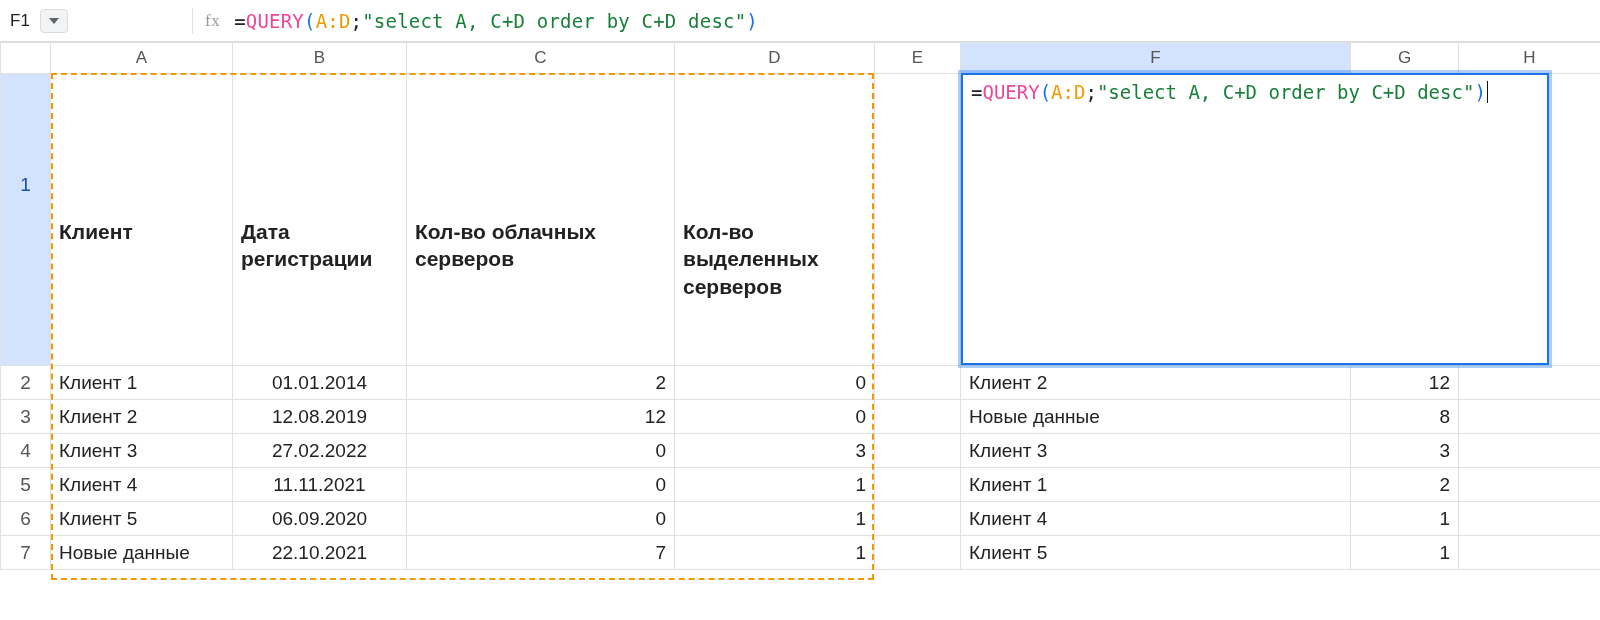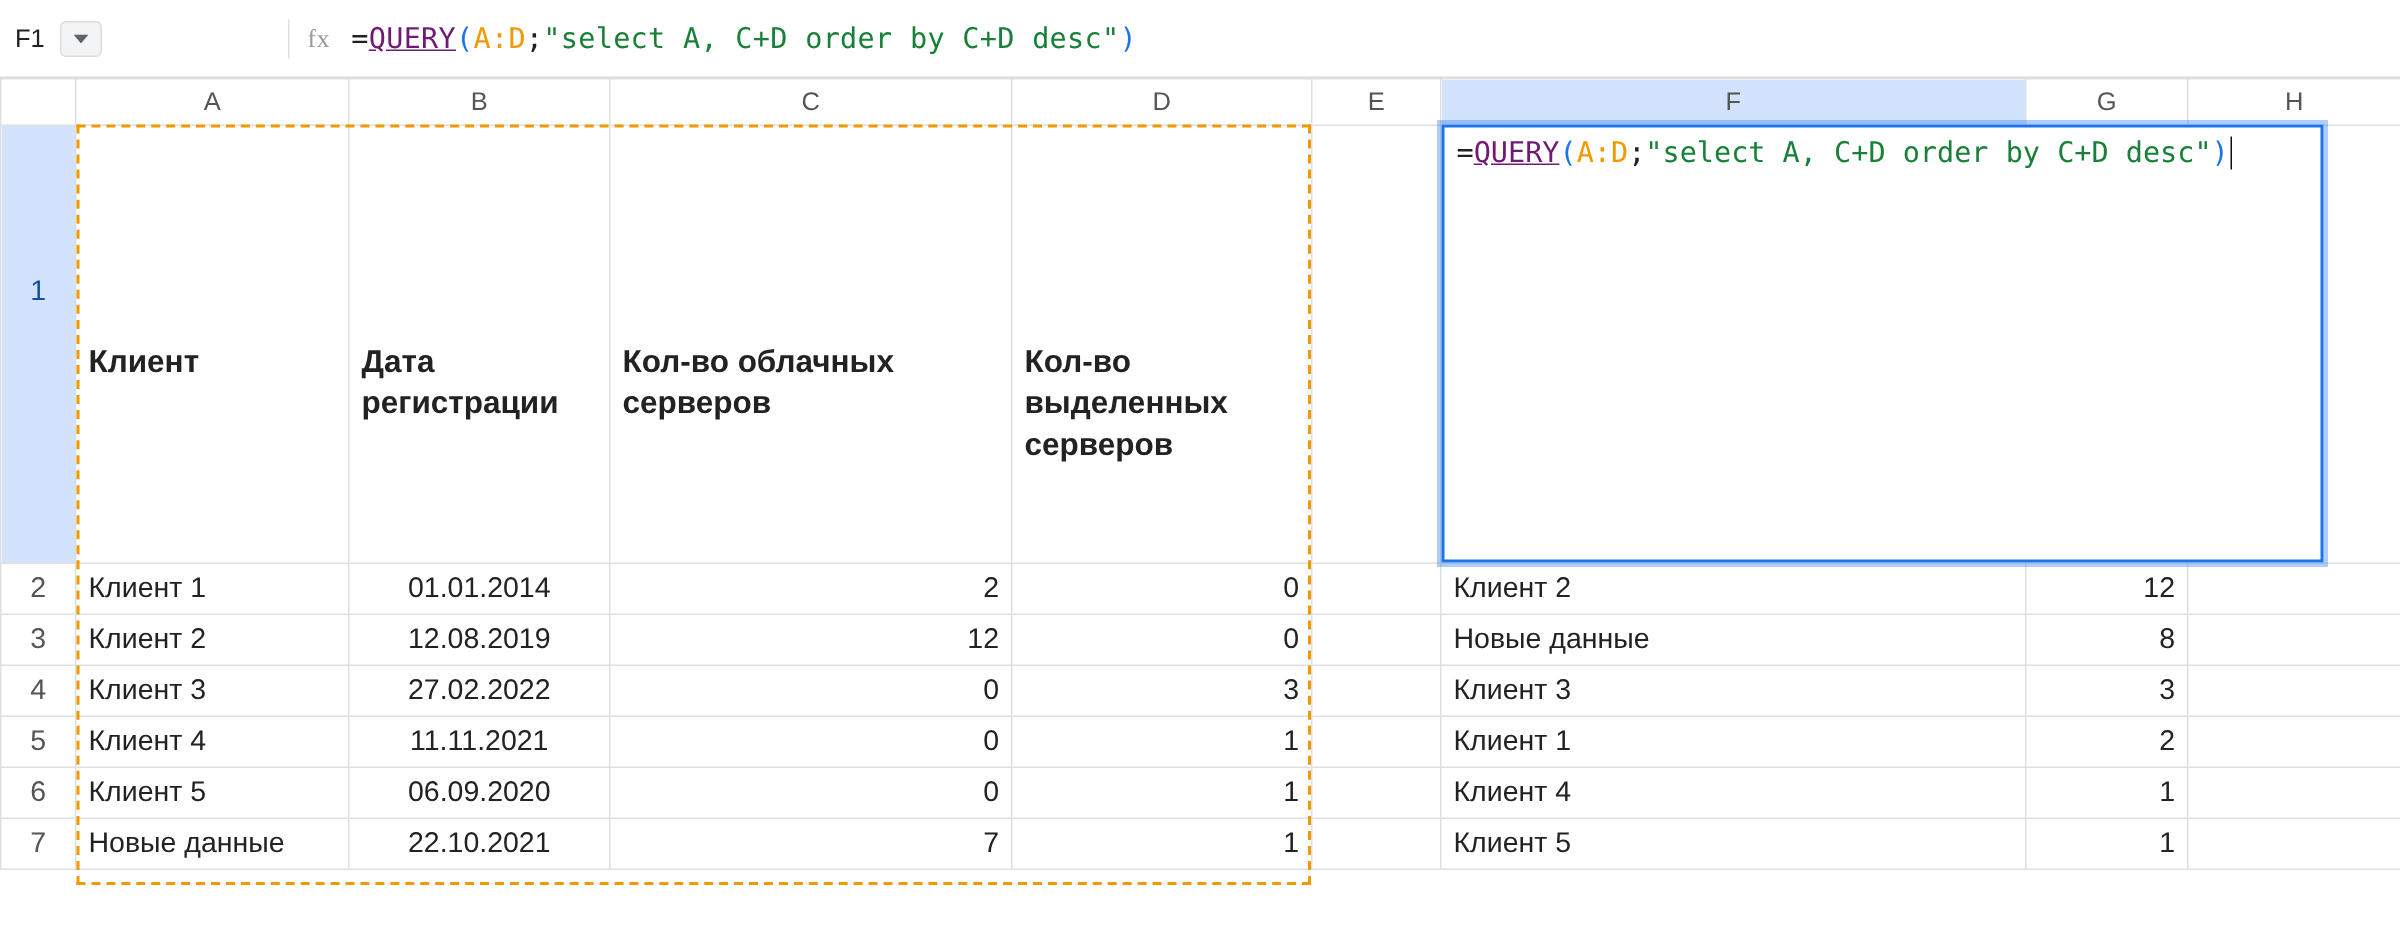--- a/index.html
+++ b/index.html
@@ -1,36 +1,36 @@
 <!DOCTYPE html>
 <html><head>
 <meta charset="utf-8">
 <style>
   * { box-sizing: border-box; margin: 0; padding: 0; }
   html, body { font-family: Arial, sans-serif; font-size: 18px; background: #fff; color: #222; }
   .wrap { width: 1600px; height: 620px; position: relative; overflow: hidden; }
 
   
   .fbar {
-    display: flex; align-items: center; height: 52px;
+    display: flex; align-items: center; height: 42px;
     border-bottom: 1px solid #dcdcdc; padding: 0 6px;
   }
   .namebox-wrap { display: flex; align-items: center; gap: 6px; width: 174px; }
   .namebox {
     font-size: 17px; font-weight: 400; color: #222; padding: 2px 4px;
   }
   .name-drop {
     background: #f1f3f4; border: 1px solid #dcdcdc; border-radius: 4px;
     width: 28px; height: 24px; display: flex; align-items: center; justify-content: center;
   }
   .vsep { width: 1px; height: 26px; background: #e0e0e0; margin: 0 12px; }
   .fx { font-family: Georgia, serif; color: #999; font-size: 17px; margin-right: 14px; letter-spacing: 0.5px; }
   .formula { font-family: "Consolas", "Menlo", monospace; font-size: 19px; letter-spacing: 0.2px; display: flex; white-space: pre; }
   .f-eq   { color: #202124; }
-  .f-fn   { color: #701a75; text-decoration: underline; }
+  .f-fn   { color: #ec4899; }
   .f-par  { color: #1a73e8; }
   .f-ref  { color: #f29900; }
   .f-str  { color: #188038; }
   .f-sep  { color: #202124; }
 
   
   .grid-area { position: relative; }
   table.sheet { border-collapse: collapse; table-layout: fixed; width: 100%; }
   .sheet th, .sheet td {
     border: 1px solid #e0e0e0; font-size: 19px; padding: 5px 8px;

